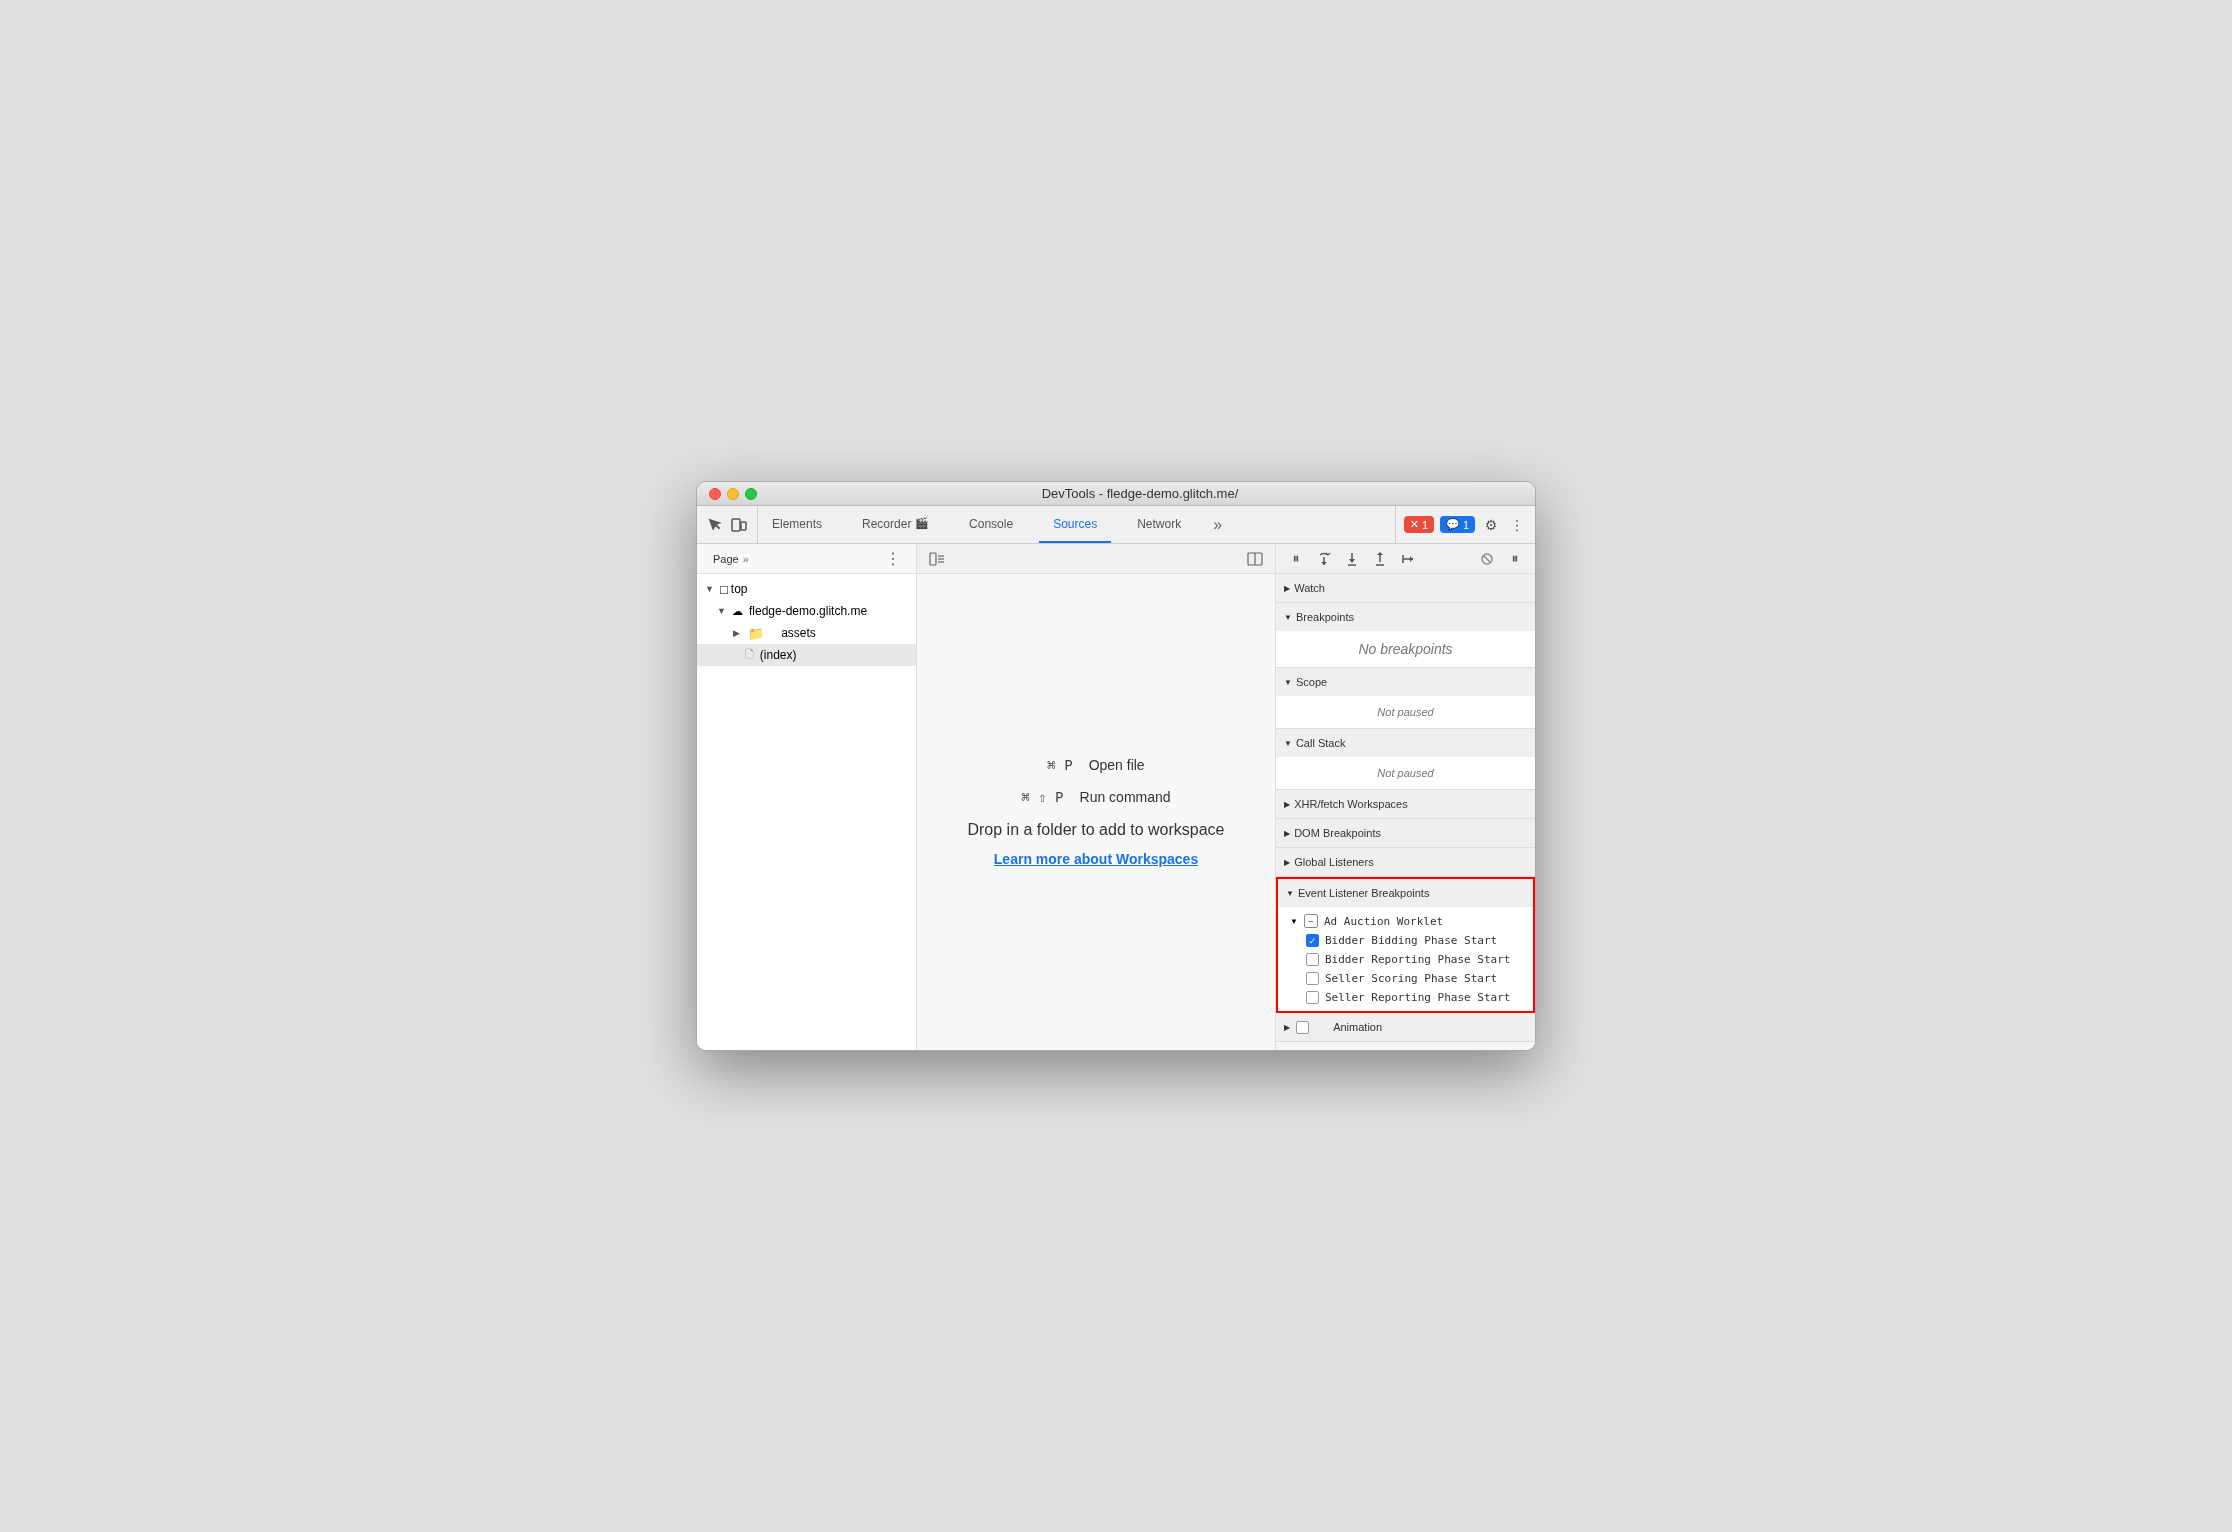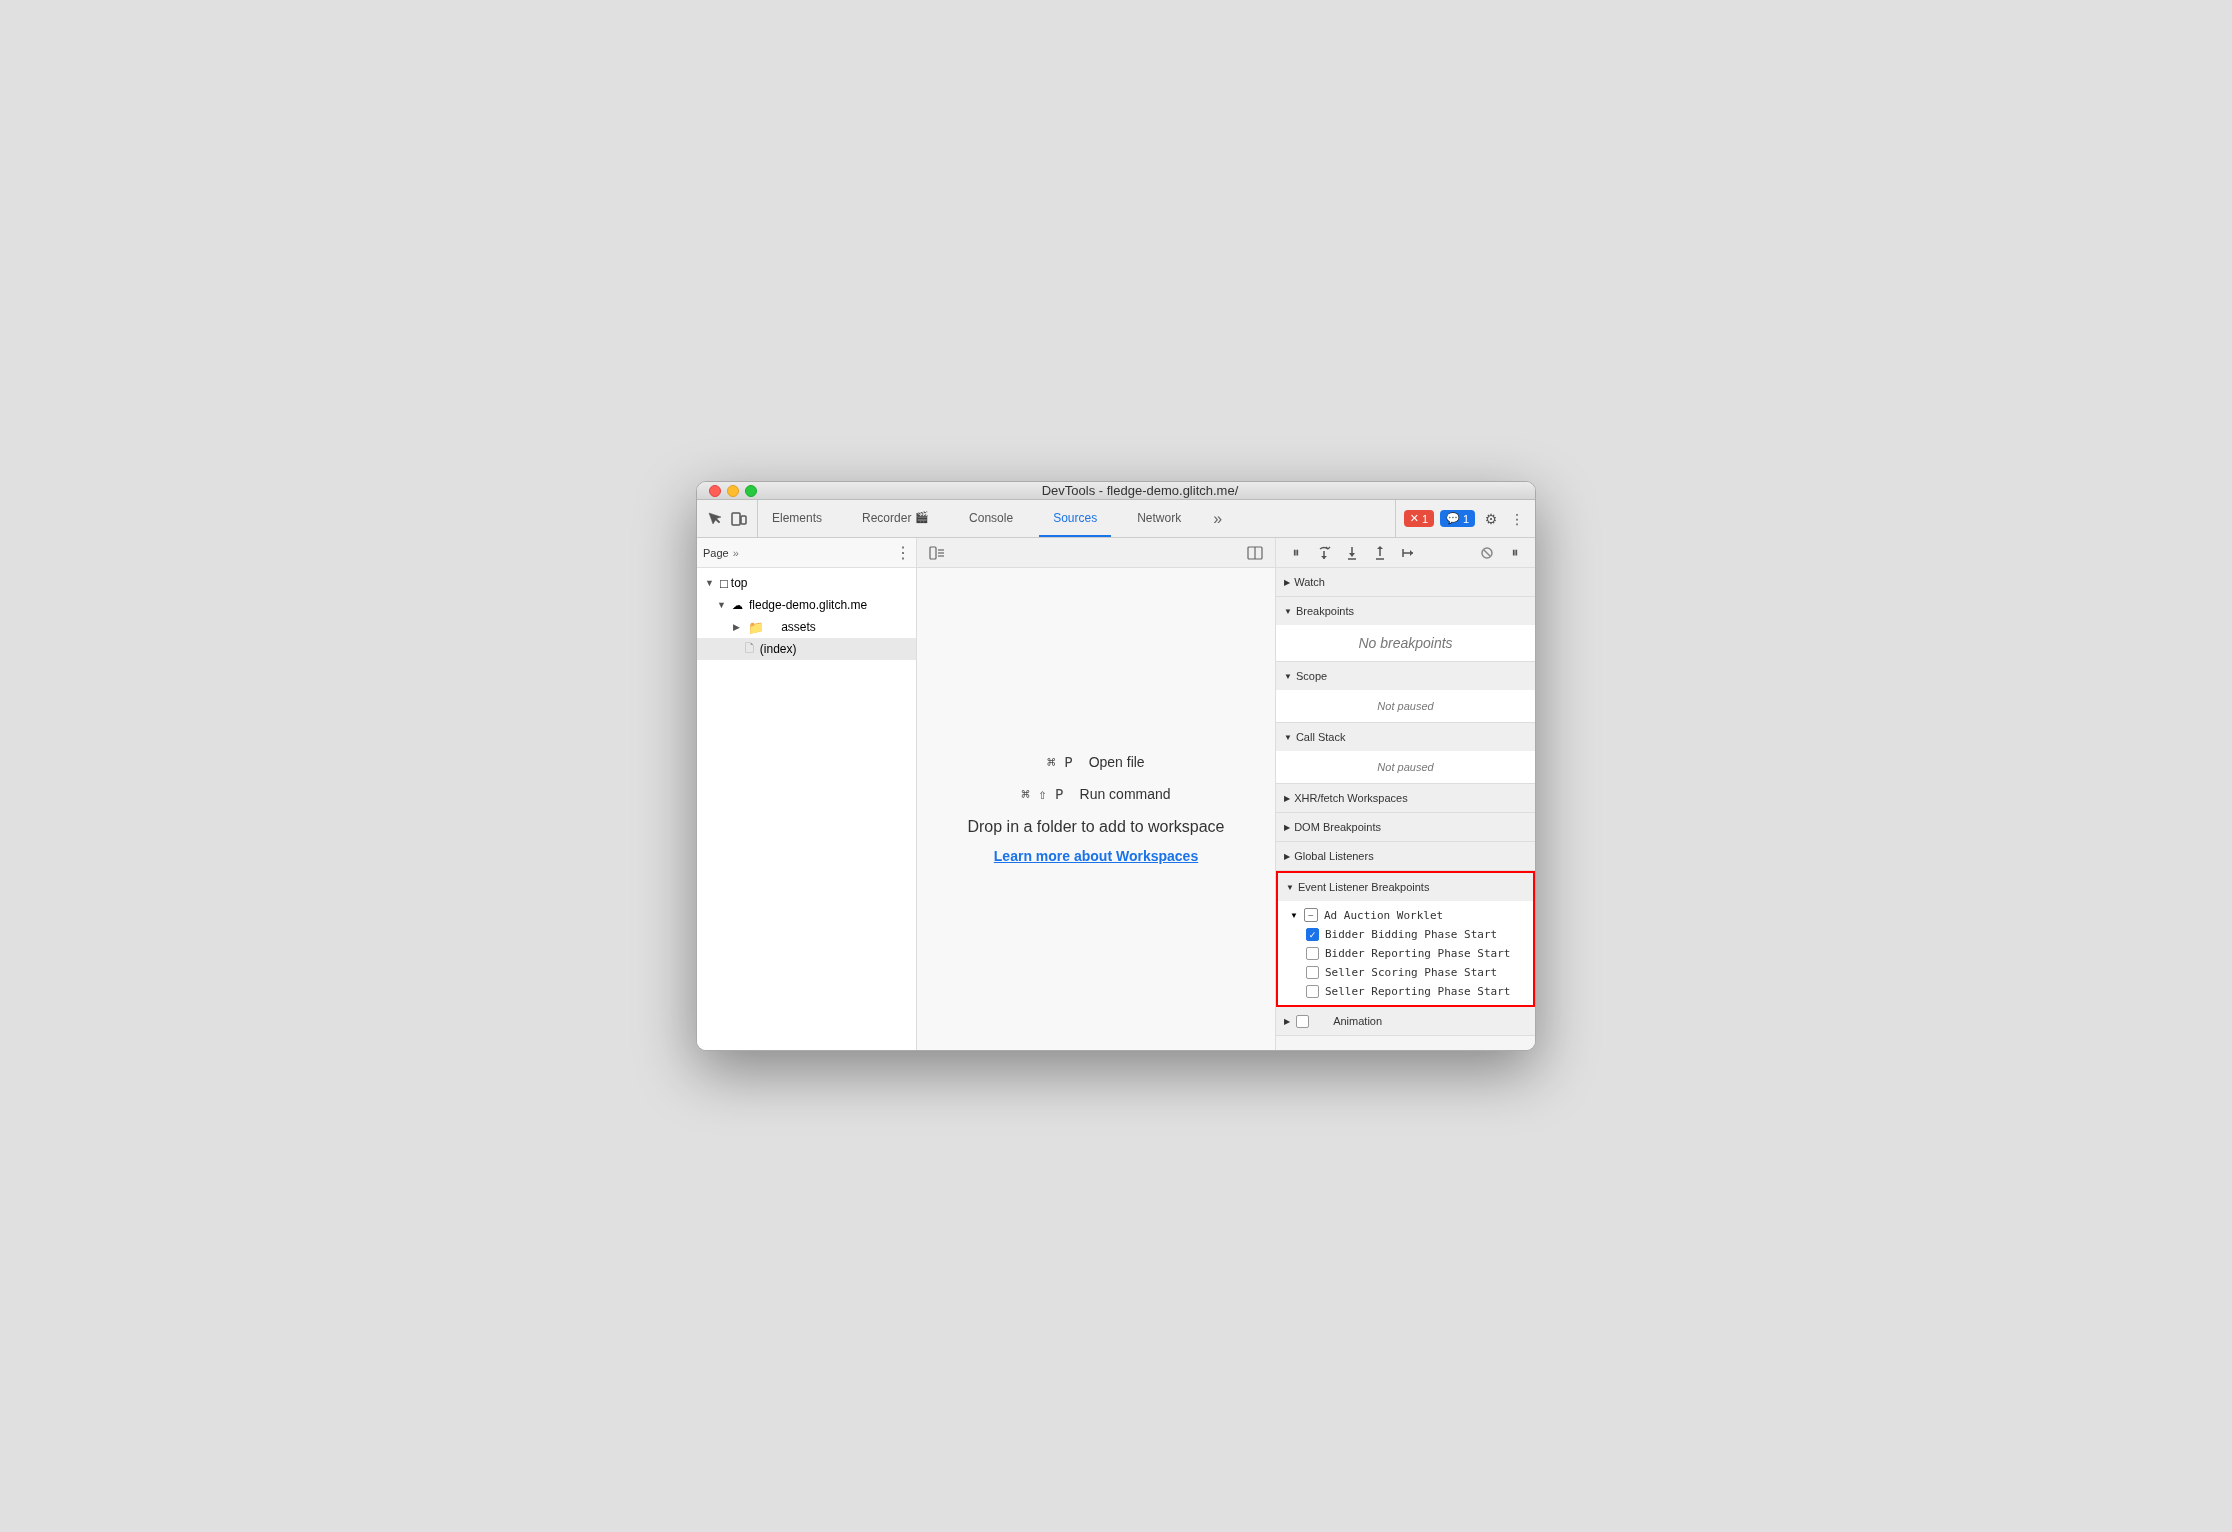--- a/index.html
+++ b/index.html
@@ -21,21 +21,21 @@
       box-shadow: 0 20px 60px rgba(0,0,0,0.4);
       overflow: hidden;
       display: flex;
       flex-direction: column;
       border: 1px solid #aaa;
     }
 
     
     .title-bar {
       background: linear-gradient(to bottom, #ebebeb, #d6d6d6);
-      height: 18px;
+      height: 24px;
       display: flex;
       align-items: center;
       padding: 0 12px;
       border-bottom: 1px solid #bbb;
       flex-shrink: 0;
     }
 
     .traffic-lights {
       display: flex;
       gap: 6px;
@@ -152,21 +152,21 @@
       border-right: 1px solid #ddd;
       display: flex;
       flex-direction: column;
       flex-shrink: 0;
     }
 
     .panel-header {
       height: 30px;
       display: flex;
       align-items: center;
-      padding: 0 6px;
+      padding: 0 16px;
       font-size: 11px;
       color: #333;
       border-bottom: 1px solid #e0e0e0;
       background: #f8f8f8;
       gap: 4px;
     }
 
     .panel-header-title {
       font-weight: 500;
     }

